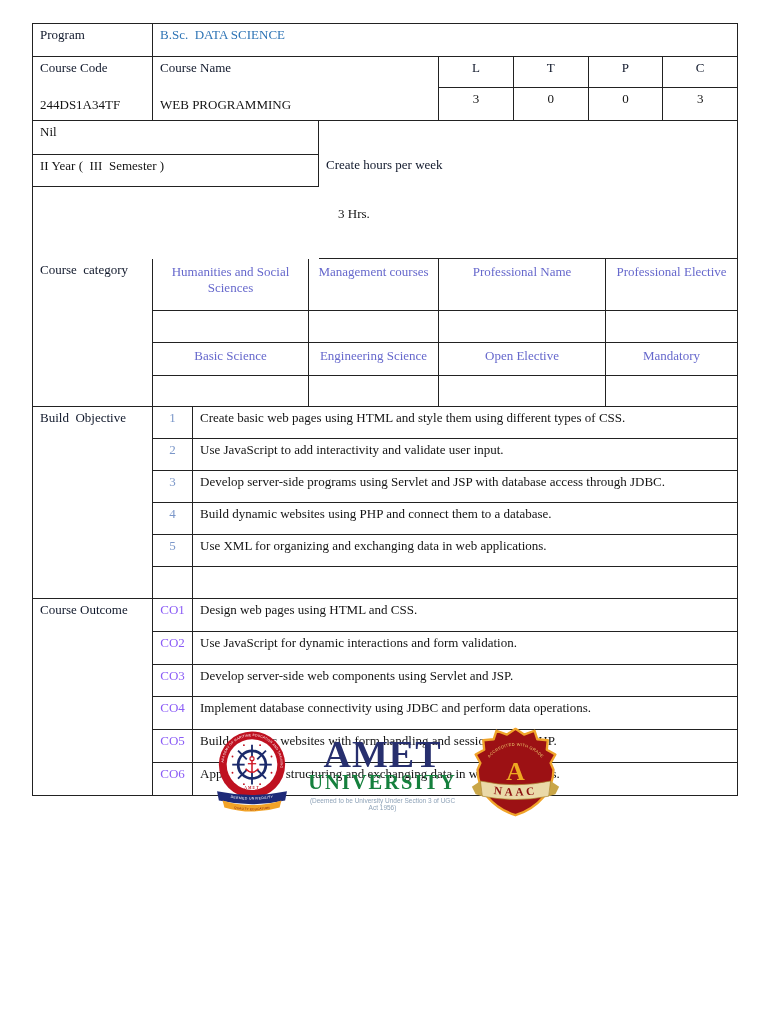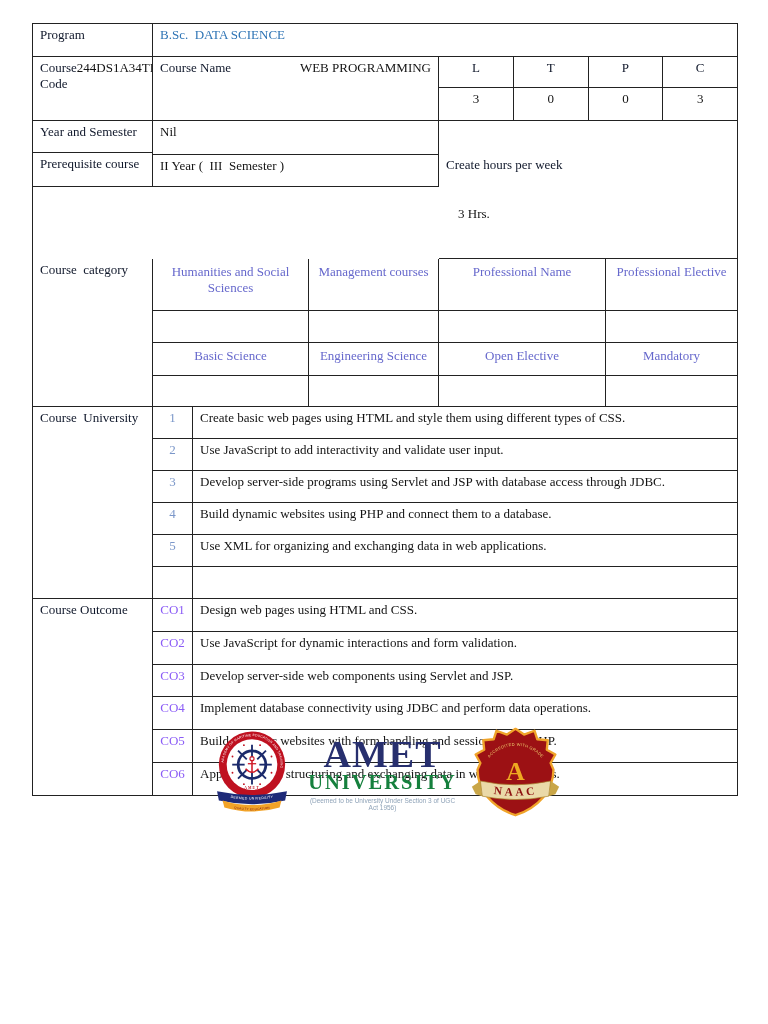--- a/index.html
+++ b/index.html
@@ -19,21 +19,21 @@
   .ctr { text-align:center; }
   .labelcol { flex:0 0 120px; }
   .namecol  { flex:0 0 286px; }
   .grow { flex:1 1 auto; min-width:0; }
 
   
   .r-program { height:33px; }
 
   
   .r-course { height:64px; }
-  .twoline { display:flex; flex-direction:row; justify-content:space-between; padding-bottom:7px; }
+  .twoline { display:flex; flex-direction:column; justify-content:space-between; padding-bottom:7px; }
   .ltpc { display:grid; grid-template-columns:repeat(4,1fr); grid-template-rows:31px 33px; }
   .ltpc .cell { padding:3px 2px; }
 
   
   .stack2 { display:flex; flex-direction:column; }
   .h32 { height:32px; } .h34 { height:34px; }
   .contactcell { padding:4px 7px; }
   .contactval { margin-top:1px; margin-left:12px; color:#131313; }
 
   
@@ -82,24 +82,20 @@
       <div class="cell ctr lbl">P</div>
       <div class="cell ctr lbl">C</div>
       <div class="cell ctr">3</div>
       <div class="cell ctr">0</div>
       <div class="cell ctr">0</div>
       <div class="cell ctr">3</div>
     </div>
   </div>
 
   <div class="row">
-    <div class="stack2 labelcol">
-      <div class="cell h32 lbl">Year and Semester</div>
-      <div class="cell h34 lbl">Prerequisite course</div>
-    </div>
     <div class="stack2 namecol">
       <div class="cell h34">Nil</div>
       <div class="cell h32">II Year (  III  Semester )</div>
     </div>
     <div class="cell grow contactcell">
       <div class="lbl">Create hours per week</div>
       <div class="contactval">3 Hrs.</div>
     </div>
   </div>
 
@@ -119,21 +115,21 @@
       <div class="cell cat">Open Elective</div>
       <div class="cell cat">Mandatory</div>
       <div class="cell"></div>
       <div class="cell"></div>
       <div class="cell"></div>
       <div class="cell"></div>
     </div>
   </div>
 
   <div class="row r-obj">
-    <div class="cell labelcol lbl">Course  University</div>
+    <div class="cell labelcol lbl">Build  Objective</div>
     <div class="listcol grow">
       <div class="listrow">
         <div class="cell numcell">1</div>
         <div class="cell txtcell">Create basic web pages using HTML and style them using different types of CSS.</div>
       </div>
       <div class="listrow">
         <div class="cell numcell">2</div>
         <div class="cell txtcell">Use JavaScript to add interactivity and validate user input.</div>
       </div>
       <div class="listrow">

